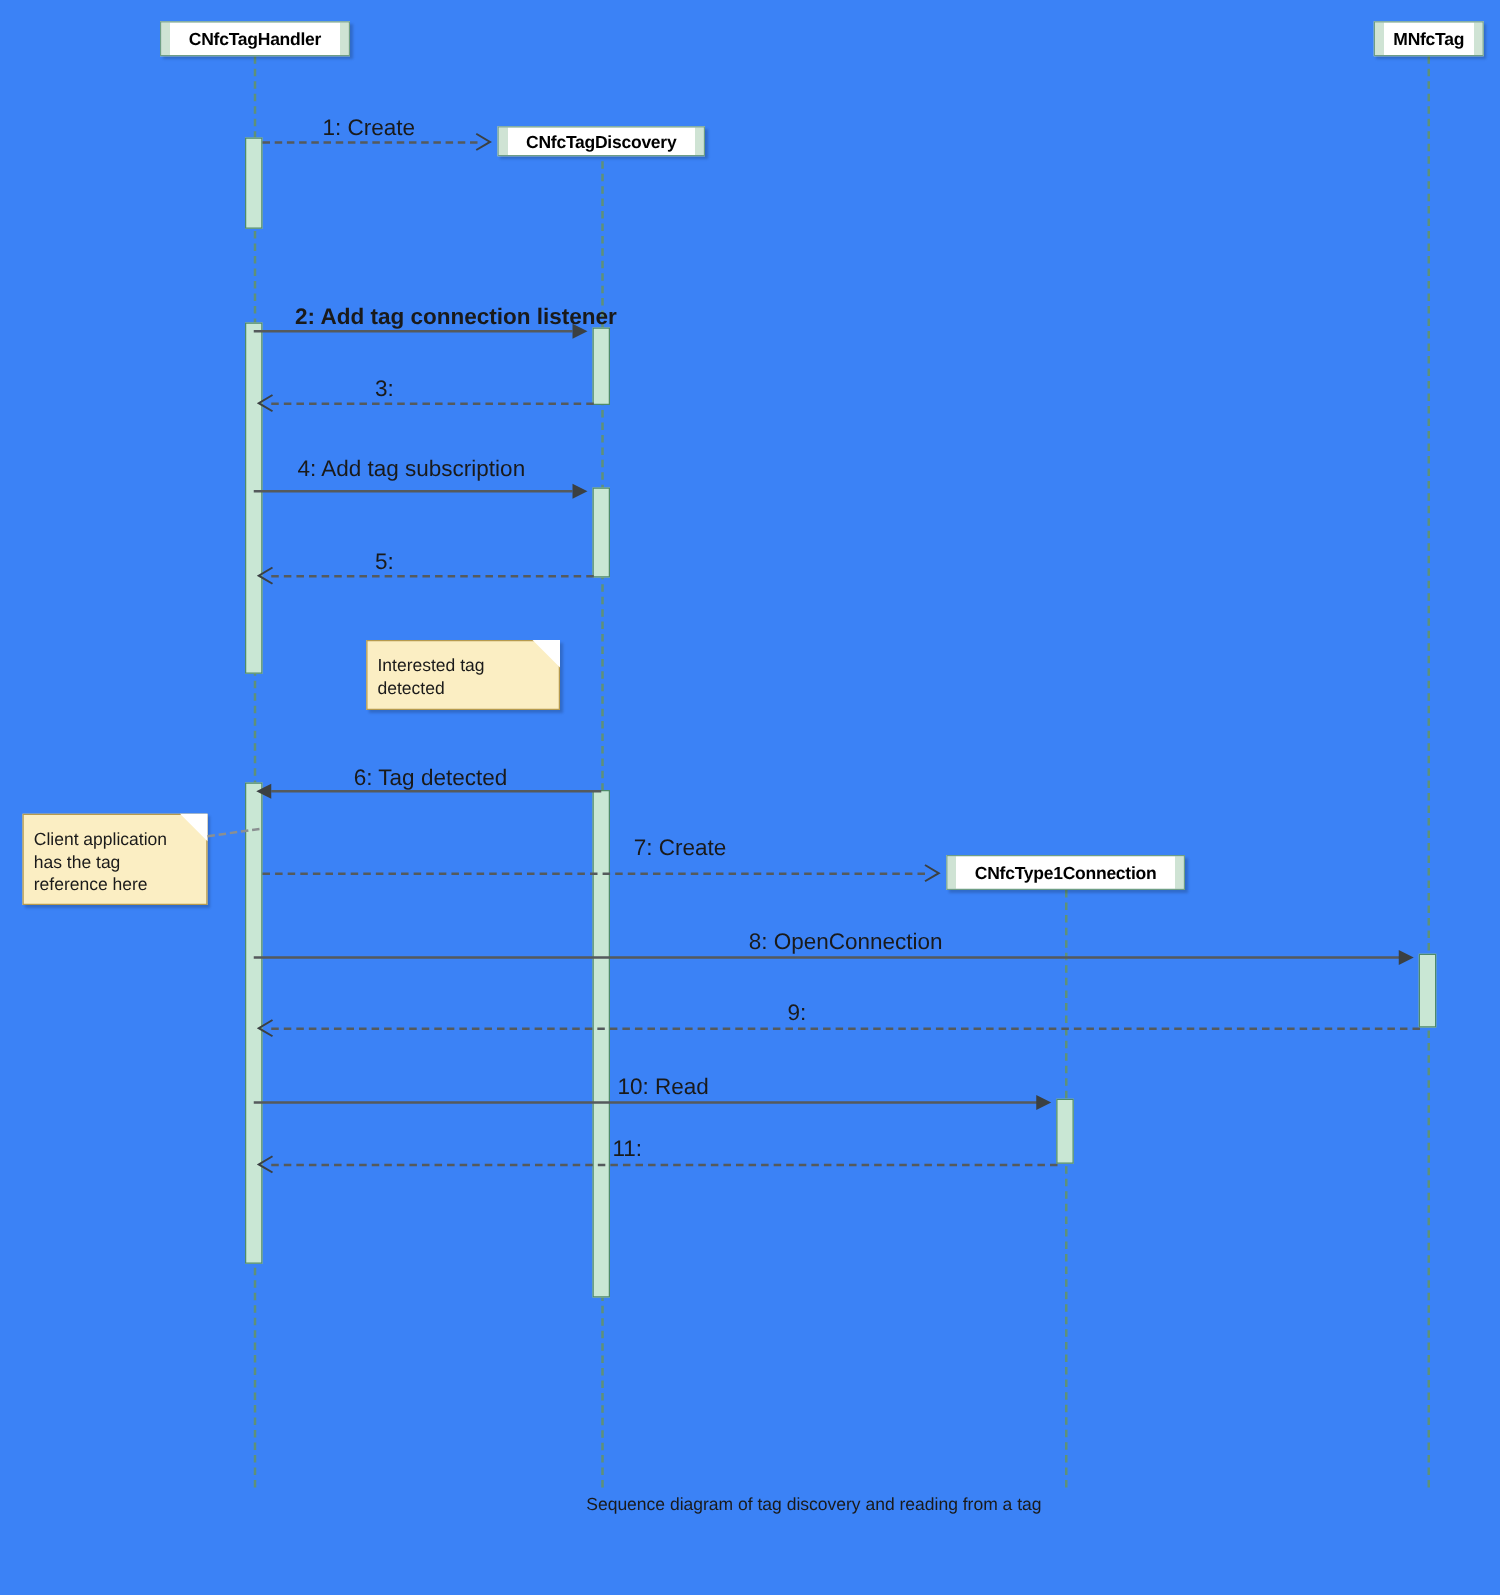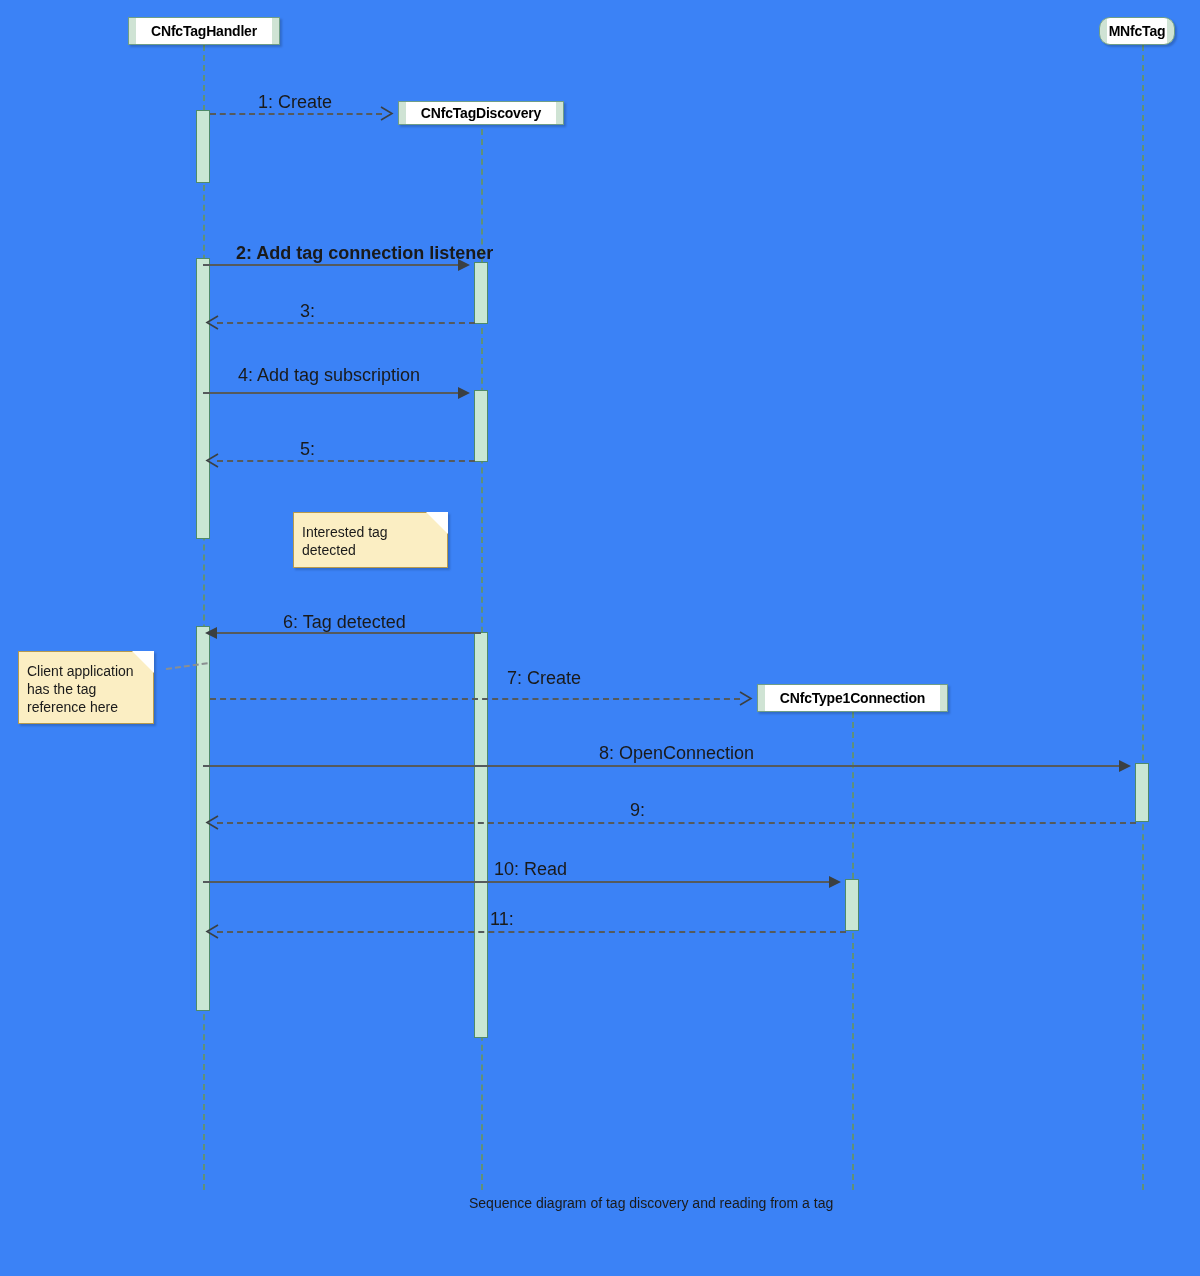--- a/index.html
+++ b/index.html
@@ -138,21 +138,21 @@
   </div>
 
   <div class="lifeline-head" style="left:398px; top:101px; width:166px; height:24px;">
     <span>CNfcTagDiscovery</span>
   </div>
 
   <div class="lifeline-head" style="left:757px; top:684px; width:191px; height:28px;">
     <span>CNfcType1Connection</span>
   </div>
 
-  <div class="lifeline-head" style="left:1099px; top:17px; width:76px; height:28px;border-radius:11px;">
+  <div class="lifeline-head" style="left:1099px; top:17px; width:88px; height:28px;">
     <span>MNfcTag</span>
   </div>
 
   <div class="activation" style="left:196px; top:110px; height:73px;"></div>
   <div class="activation" style="left:196px; top:258px; height:281px;"></div>
   <div class="activation" style="left:196px; top:626px; height:385px;"></div>
 
   <div class="activation" style="left:474px; top:262px; height:62px;"></div>
   <div class="activation" style="left:474px; top:390px; height:72px;"></div>
   <div class="activation" style="left:474px; top:632px; height:406px;"></div>
@@ -198,21 +198,21 @@
     <div class="note-text">
       <div>Interested tag</div>
       <div>detected</div>
     </div>
   </div>
 
   <div class="msg-line" style="left:217px; top:632px; width:264px;"></div>
   <div class="arrow-head filled-left" style="left:205px; top:627px;"></div>
   <div class="msg-label" style="left:283px; top:612px;">6:  Tag detected</div>
 
-  <div class="note" style="left:18px; top:651px; width:136px; height:73px;">
+  <div class="note" style="left:18px; top:651px; width:148px; height:73px;">
     <div class="fold-tri"></div>
     <div class="note-text">
       <div>Client application</div>
       <div>has the tag</div>
       <div>reference here</div>
     </div>
   </div>
   <div class="note-anchor" style="left:166px; top:668px; width:42px; transform:rotate(-8deg); transform-origin:left center;"></div>
 
   <div class="msg-line dashed" style="left:210px; top:698px; width:530px;"></div>

